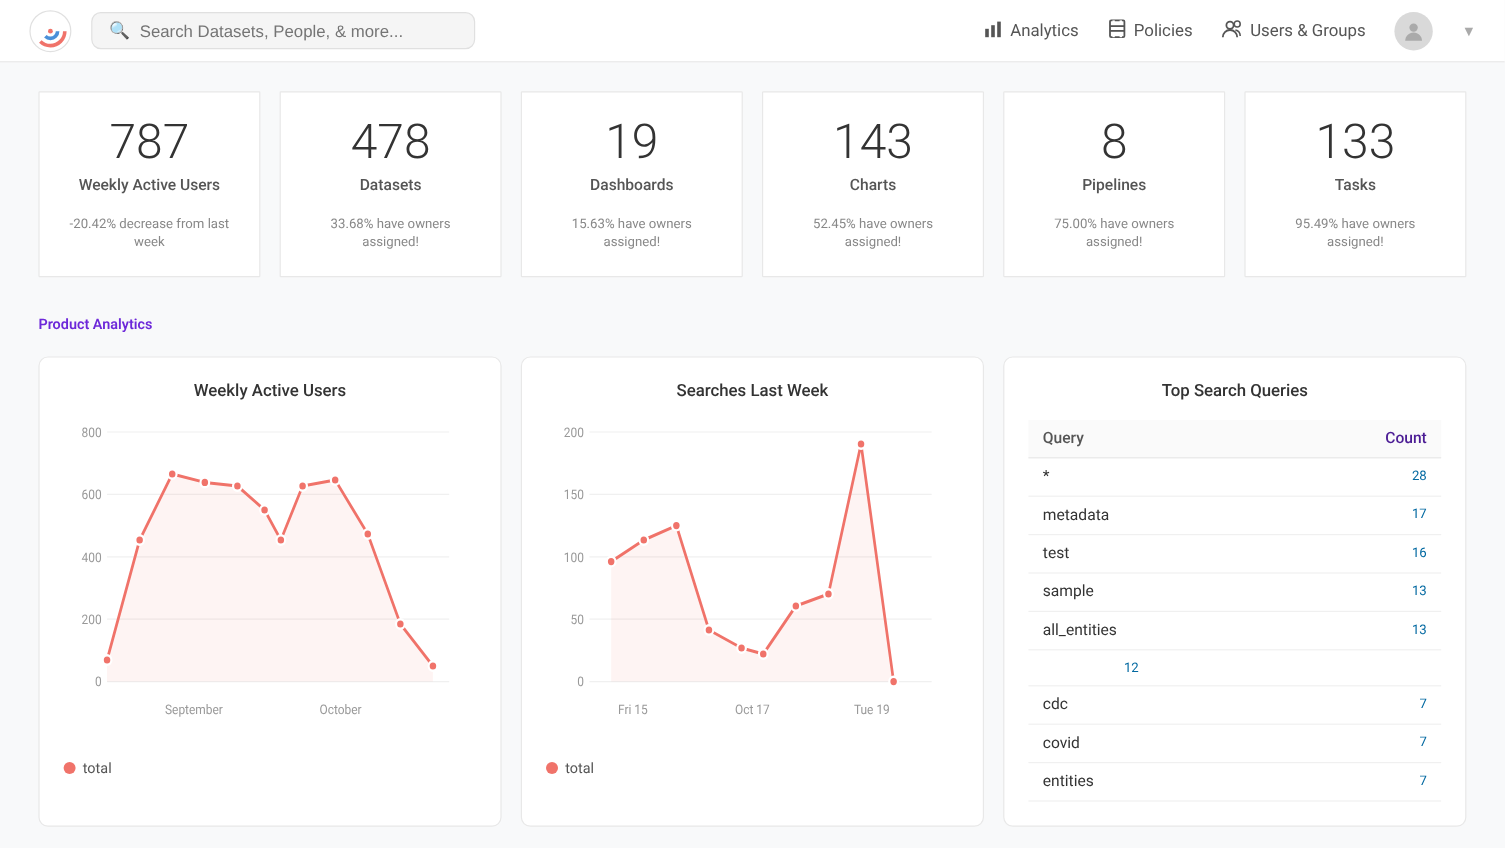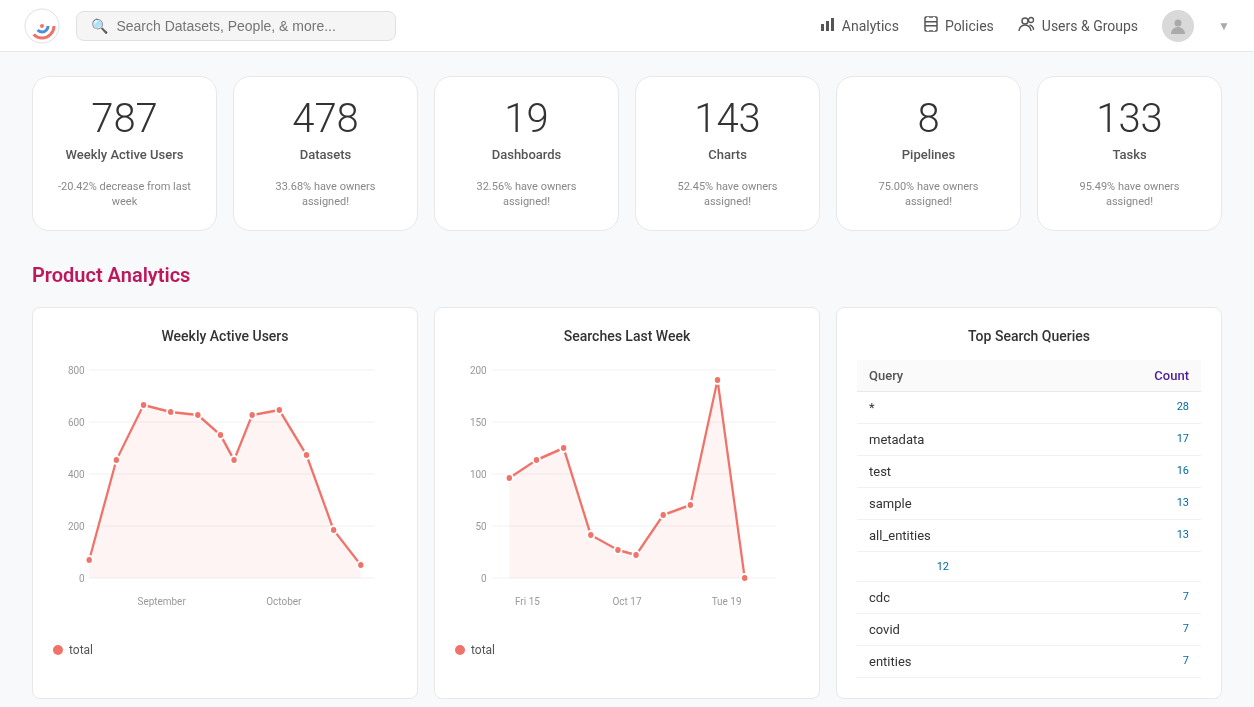--- a/index.html
+++ b/index.html
@@ -33,30 +33,30 @@
     }
 
     
     .main { padding: 24px 32px; }
 
     
     .stats-row {
       display: flex; gap: 16px; margin-bottom: 32px; flex-wrap: wrap;
     }
     .stat-card {
-      background: #fff; border: 1px solid #e8e8e8; border-radius: 17px;
+      background: #fff; border: 1px solid #e8e8e8; border-radius: 1px;
       padding: 20px 20px; flex: 1; min-width: 140px;
       display: flex; flex-direction: column; align-items: center; text-align: center;
     }
     .stat-number { font-size: 40px; font-weight: 300; color: #333; line-height: 1.1; }
     .stat-label { font-size: 13px; color: #555; margin-top: 6px; font-weight: 500; }
     .stat-sub { font-size: 11px; color: #888; margin-top: 17px; line-height: 1.4; }
 
     
-    .section-title { font-size: 20px; font-weight: 600; color: #be185d; margin-bottom: 20px; }
+    .section-title { font-size: 12px; font-weight: 600; color: #6d28d9; margin-bottom: 20px; }
 
     
     .charts-row { display: flex; gap: 16px; }
     .chart-card {
       background: #fff; border: 1px solid #e8e8e8; border-radius: 8px; padding: 20px;
       flex: 1;
     }
     .chart-title { font-size: 14px; font-weight: 500; color: #333; text-align: center; margin-bottom: 16px; }
     .chart-area { position: relative; width: 100%; height: 260px; }
     .chart-legend { display: flex; align-items: center; gap: 6px; margin-top: 23px; text-align: right; }
@@ -149,21 +149,21 @@
 
     <div class="stat-card">
       <span class="stat-number">478</span>
       <span class="stat-label">Datasets</span>
       <span class="stat-sub">33.68% have owners assigned!</span>
     </div>
 
     <div class="stat-card">
       <span class="stat-number">19</span>
       <span class="stat-label">Dashboards</span>
-      <span class="stat-sub">32.56% have owners assigned!</span>
+      <span class="stat-sub">15.63% have owners assigned!</span>
     </div>
 
     <div class="stat-card">
       <span class="stat-number">143</span>
       <span class="stat-label">Charts</span>
       <span class="stat-sub">52.45% have owners assigned!</span>
     </div>
 
     <div class="stat-card">
       <span class="stat-number">8</span>

